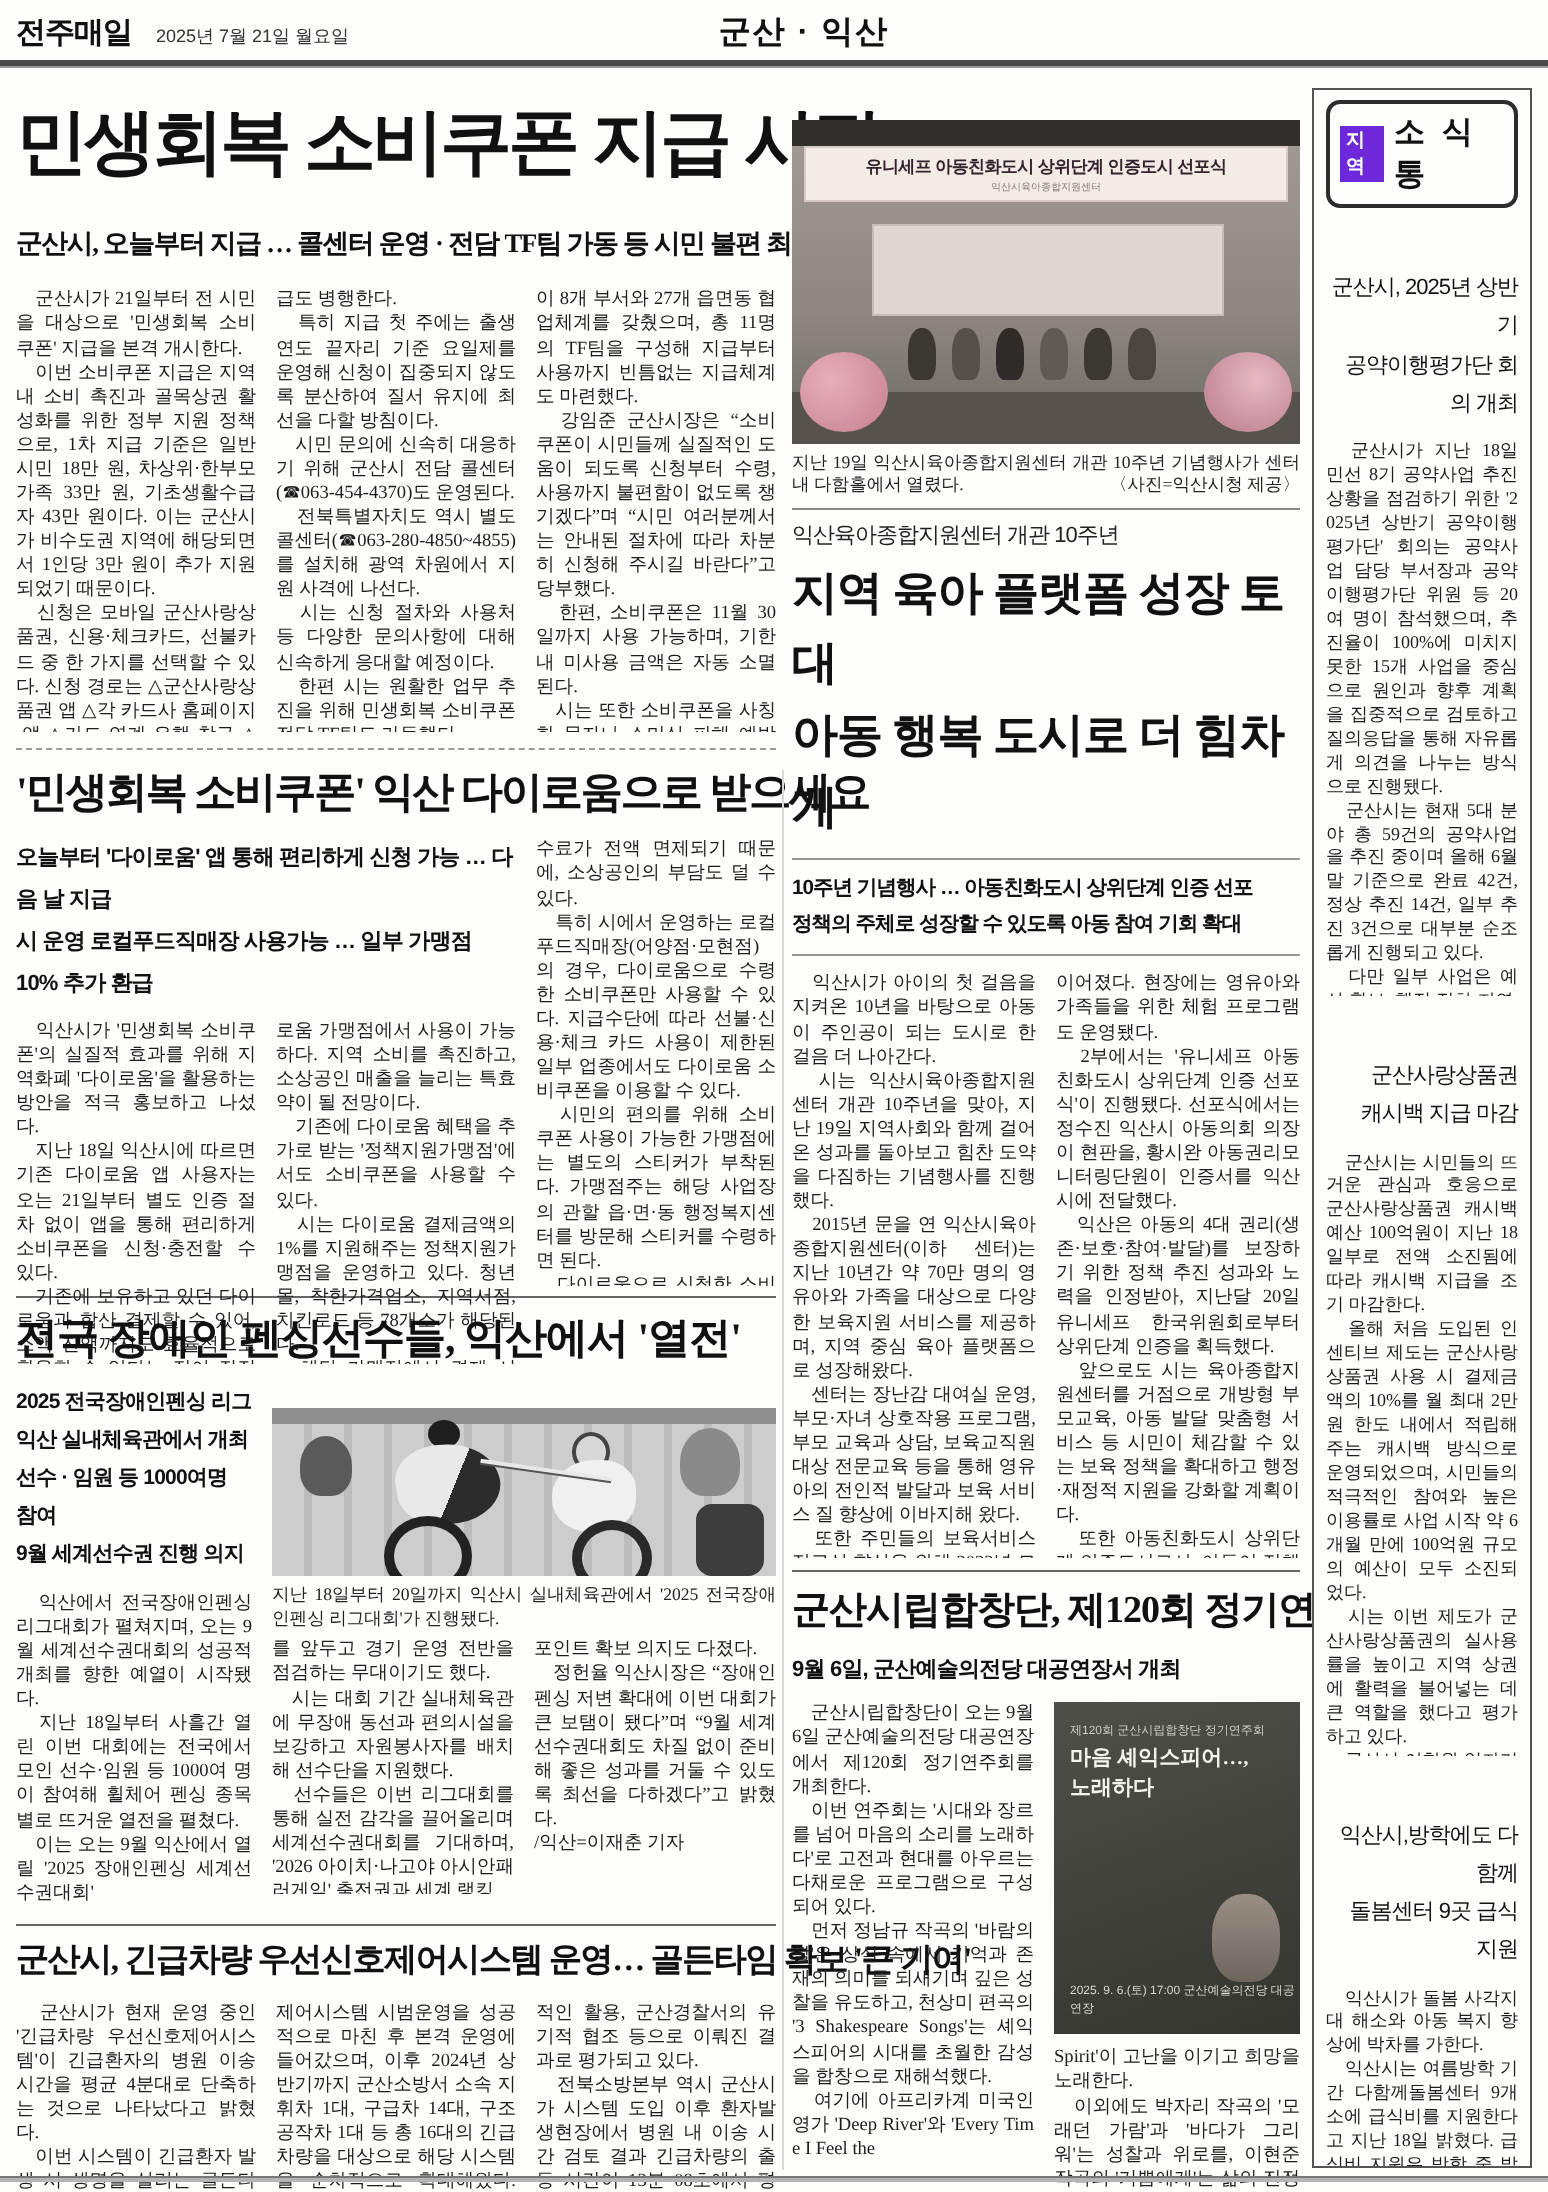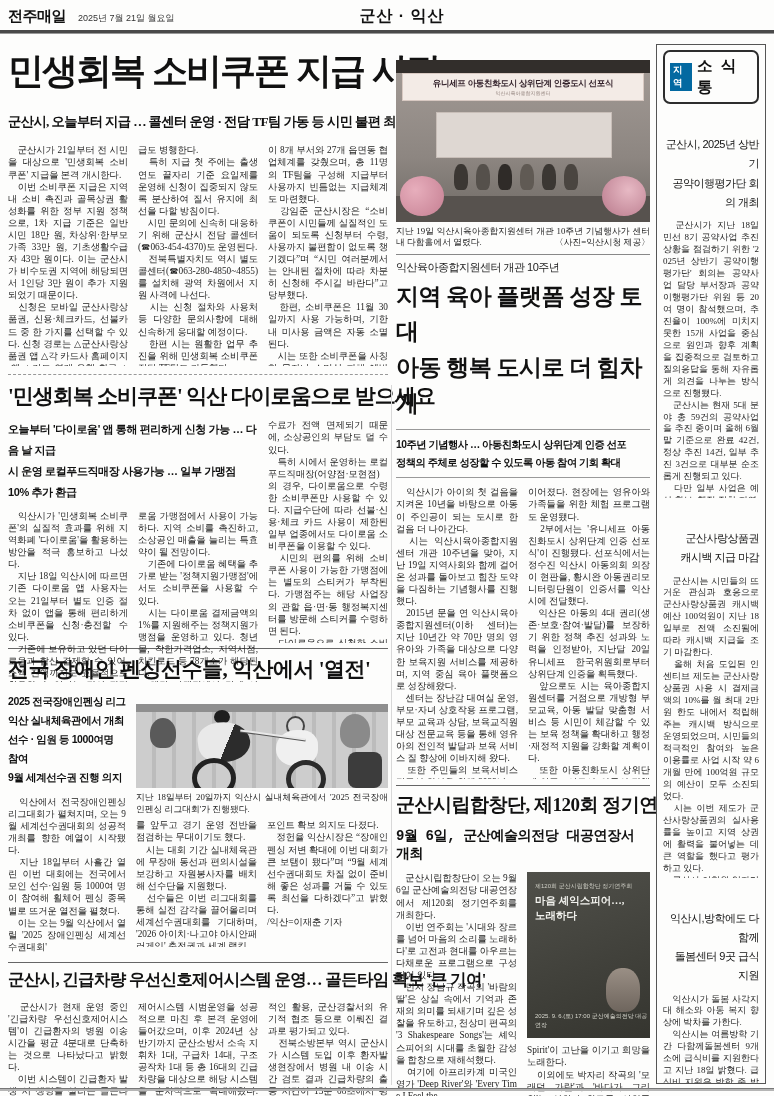--- a/index.html
+++ b/index.html
@@ -43,33 +43,33 @@
   
   .photo-uni{position:relative;width:100%;height:162px;overflow:hidden;background:linear-gradient(180deg,#a39b96 0%,#8d8681 60%,#6e6964 100%);}
   .pu-top{position:absolute;left:0;right:0;top:0;height:13px;background:#322e2b;}
   .pu-banner{position:absolute;left:6px;right:6px;top:13px;height:26px;background:#f3ebe6;border:1px solid #d8c9c2;
              display:flex;flex-direction:column;align-items:center;justify-content:center;}
   .pu-banner .t1{font-size:8.5px;font-weight:800;color:#33222b;letter-spacing:-0.3px;white-space:nowrap;}
   .pu-banner .t2{font-size:5px;color:#8a7a74;}
   
   .side{position:absolute;left:656px;top:44px;width:110px;height:1040px;border:1px solid #555;background:#fdfdfc;padding:5px 6px;box-sizing:border-box;overflow:hidden;}
   .side-hd{border:2px solid #2d2d2d;border-radius:7px;padding:4px 5px;display:flex;align-items:center;gap:5px;}
-  .side-badge{background:#0369a1;color:#fff;font-size:9.5px;font-weight:700;padding:1px 3px;}
+  .side-badge{background:#6d28d9;color:#fff;font-size:9.5px;font-weight:700;padding:1px 3px;}
   .side-title{font-size:15.5px;font-weight:900;letter-spacing:2px;}
   .side-item-title{margin-top:31px;text-align:right;font-size:11px;font-weight:400;line-height:1.75;letter-spacing:-0.5px;white-space:pre-line;}
   .side-body{margin-top:8px;font-family:"Liberation Serif",serif;font-size:9px;line-height:1.33;text-align:justify;white-space:pre-line;word-break:break-all;color:#1c1c1c;}
 
   
   .mid{position:absolute;left:396px;top:60px;width:254px;}
   .mid-kicker{margin-top:5px;font-size:11px;color:#222;letter-spacing:-0.5px;}
   .h-mid{margin:4px 0 0 0;font-size:23px;font-weight:700;line-height:1.55;letter-spacing:-0.5px;white-space:pre-line;}
   .mid-bullets{margin-top:8px;border-top:1px solid #999;border-bottom:1px solid #999;padding:6px 0;
                font-size:10.3px;font-weight:800;line-height:1.7;letter-spacing:-0.5px;white-space:pre-line;}
   .h-choir{margin:6px 0 0 0;font-size:19px;font-weight:800;letter-spacing:-0.5px;white-space:nowrap;}
-  .choir-sub{margin-top:9px;font-size:14px;font-weight:800;letter-spacing:-0.4px;font-family:Liberation Mono, monospace;}
+  .choir-sub{margin-top:9px;font-size:11px;font-weight:800;letter-spacing:-0.4px;}
   .poster{position:relative;width:100%;height:166px;background:linear-gradient(160deg,#50504a,#35352f);overflow:hidden;color:#f2f2ee;}
   .poster .p1{position:absolute;left:8px;top:10px;font-size:6px;color:#cfcfc6;}
   .poster .p2{position:absolute;left:8px;top:22px;font-size:10.5px;font-weight:700;line-height:1.4;white-space:pre-line;}
   .poster .p3{position:absolute;left:8px;bottom:8px;font-size:6px;color:#d8d8cf;}
   .poster .face{position:absolute;right:10px;bottom:26px;width:34px;height:44px;border-radius:45% 45% 40% 40%;
                 background:linear-gradient(180deg,#9a8f85,#6e655d);}
   .vline{position:absolute;left:391px;top:385px;height:700px;width:1px;background:#d8d8d8;}
 </style>
 </head>
 <body>

